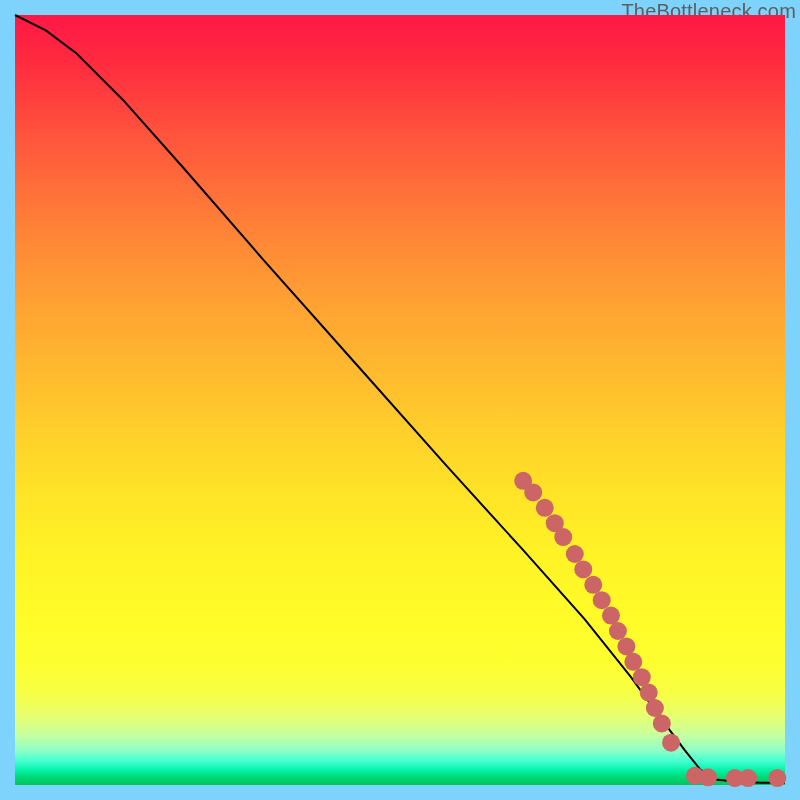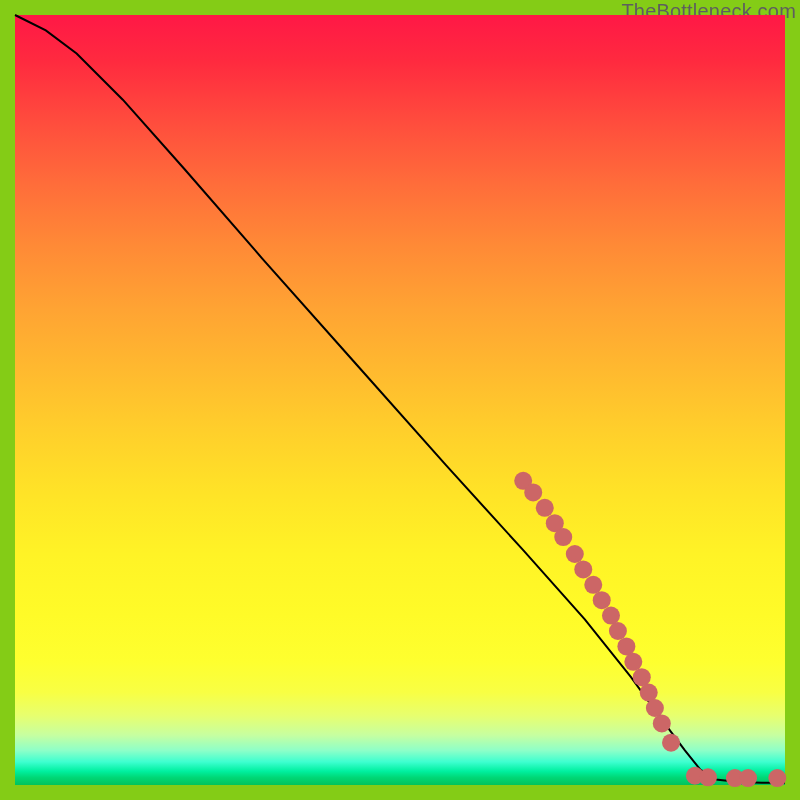--- a/index.html
+++ b/index.html
@@ -8,21 +8,21 @@
     width: 800px;
     height: 800px;
     background: #000;
     overflow: hidden;
     font-family: Arial, Helvetica, sans-serif;
   }
   .stage {
     position: relative;
     width: 800px;
     height: 800px;
-    background: #84cc16;
+    background: #7dd3fc;
   }
   .plot {
     position: absolute;
     left: 15px;
     top: 15px;
     width: 770px;
     height: 770px;
     background: linear-gradient(to bottom,
       #ff1846 0%,
       #ff2a3f 6%,

